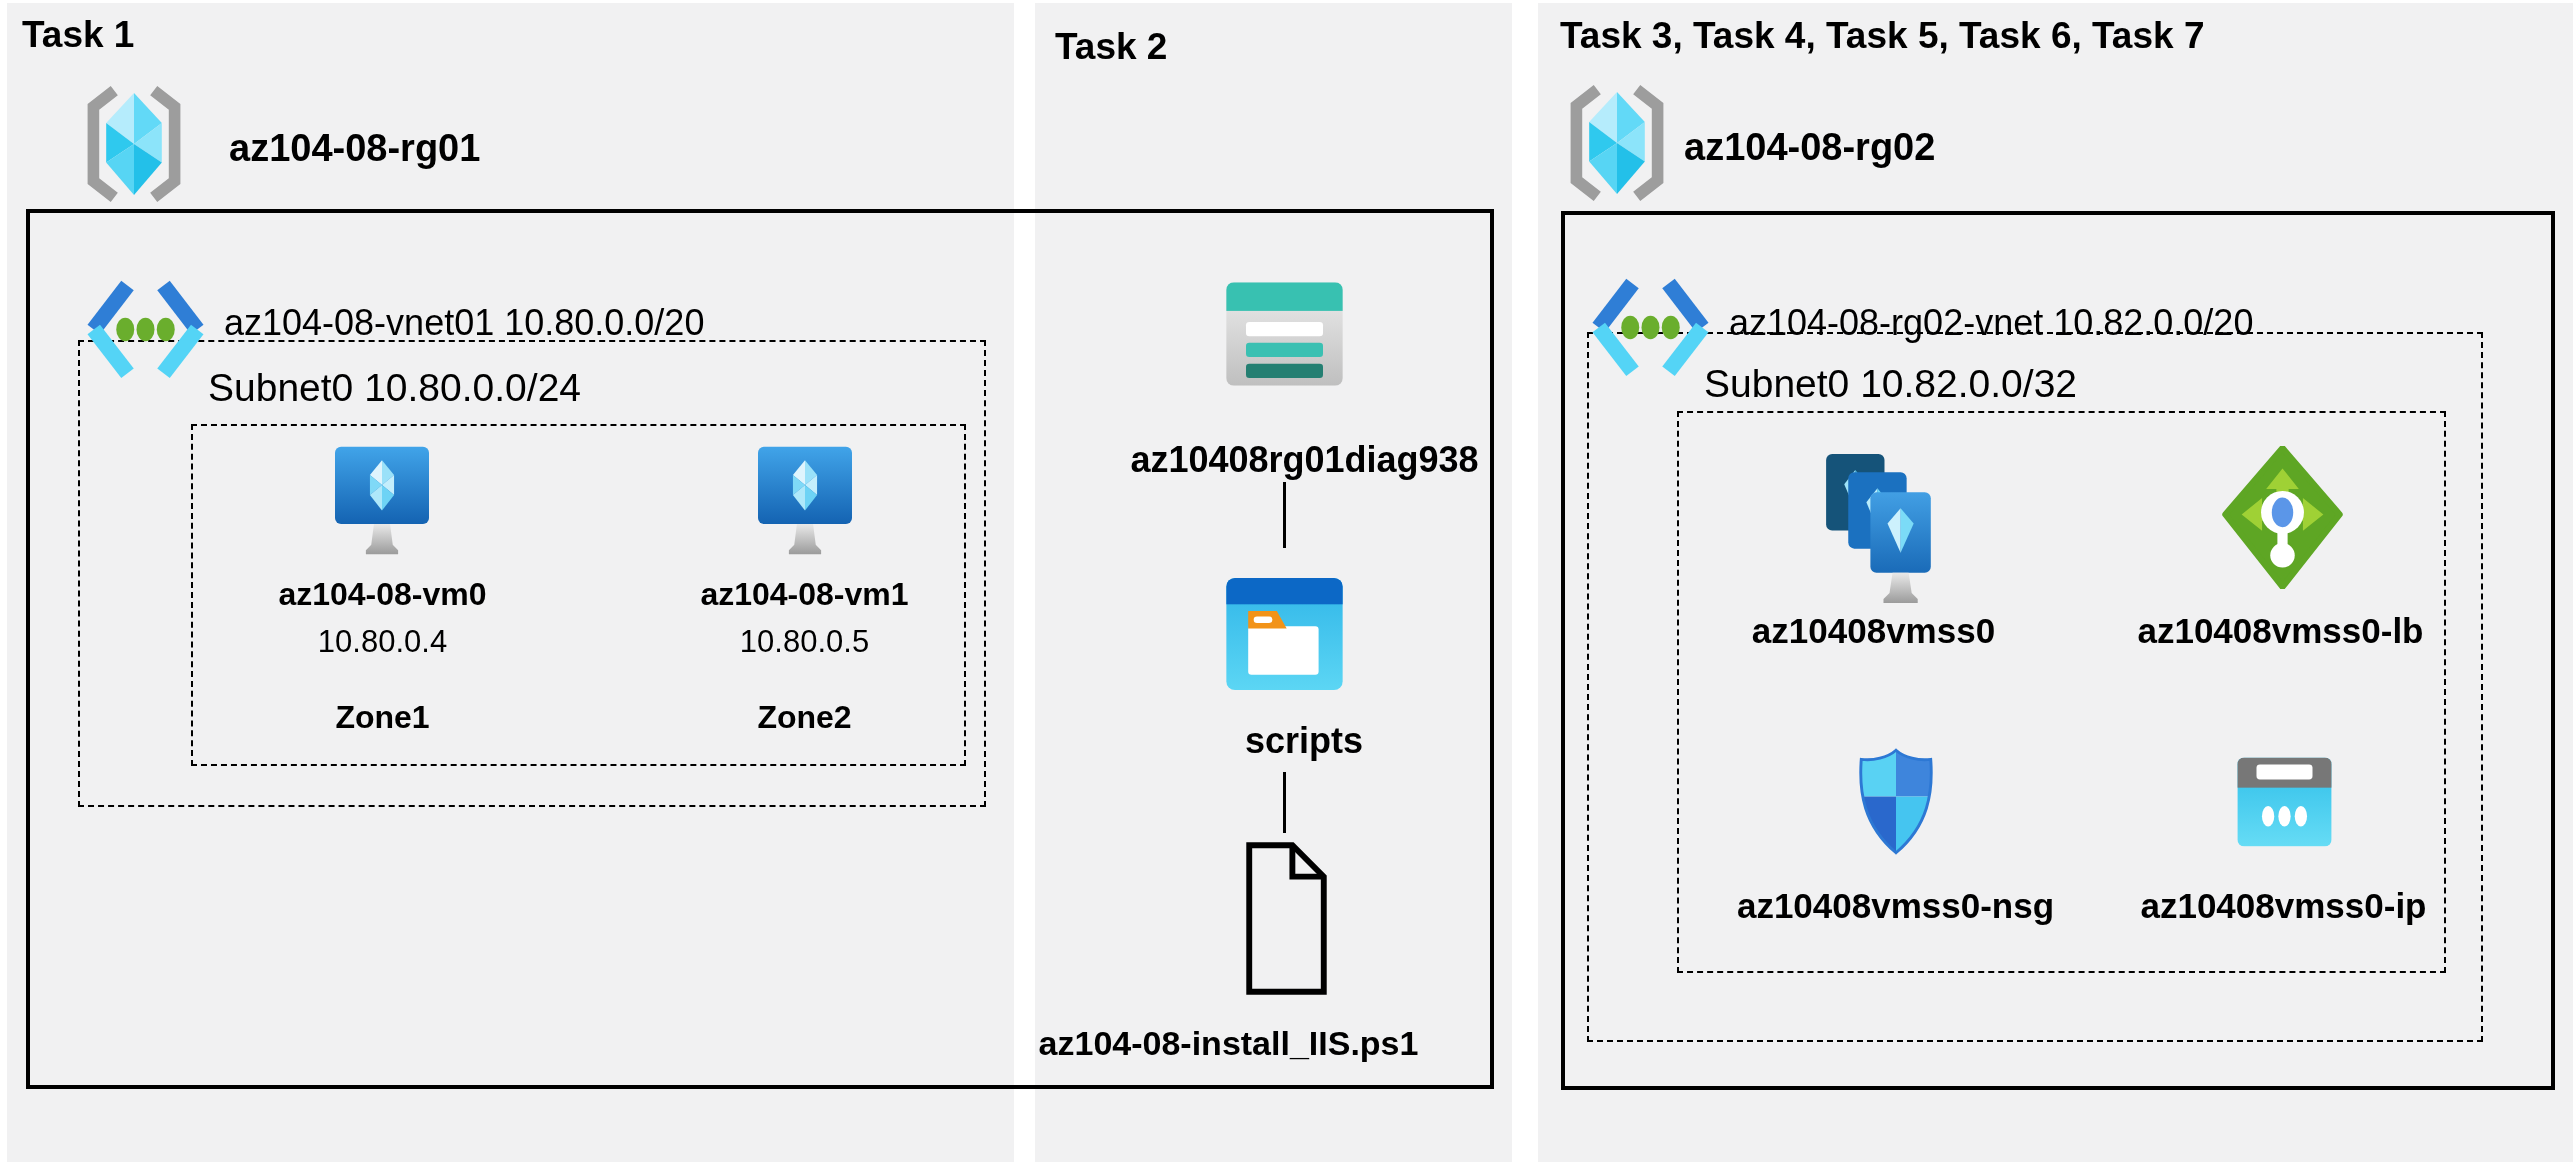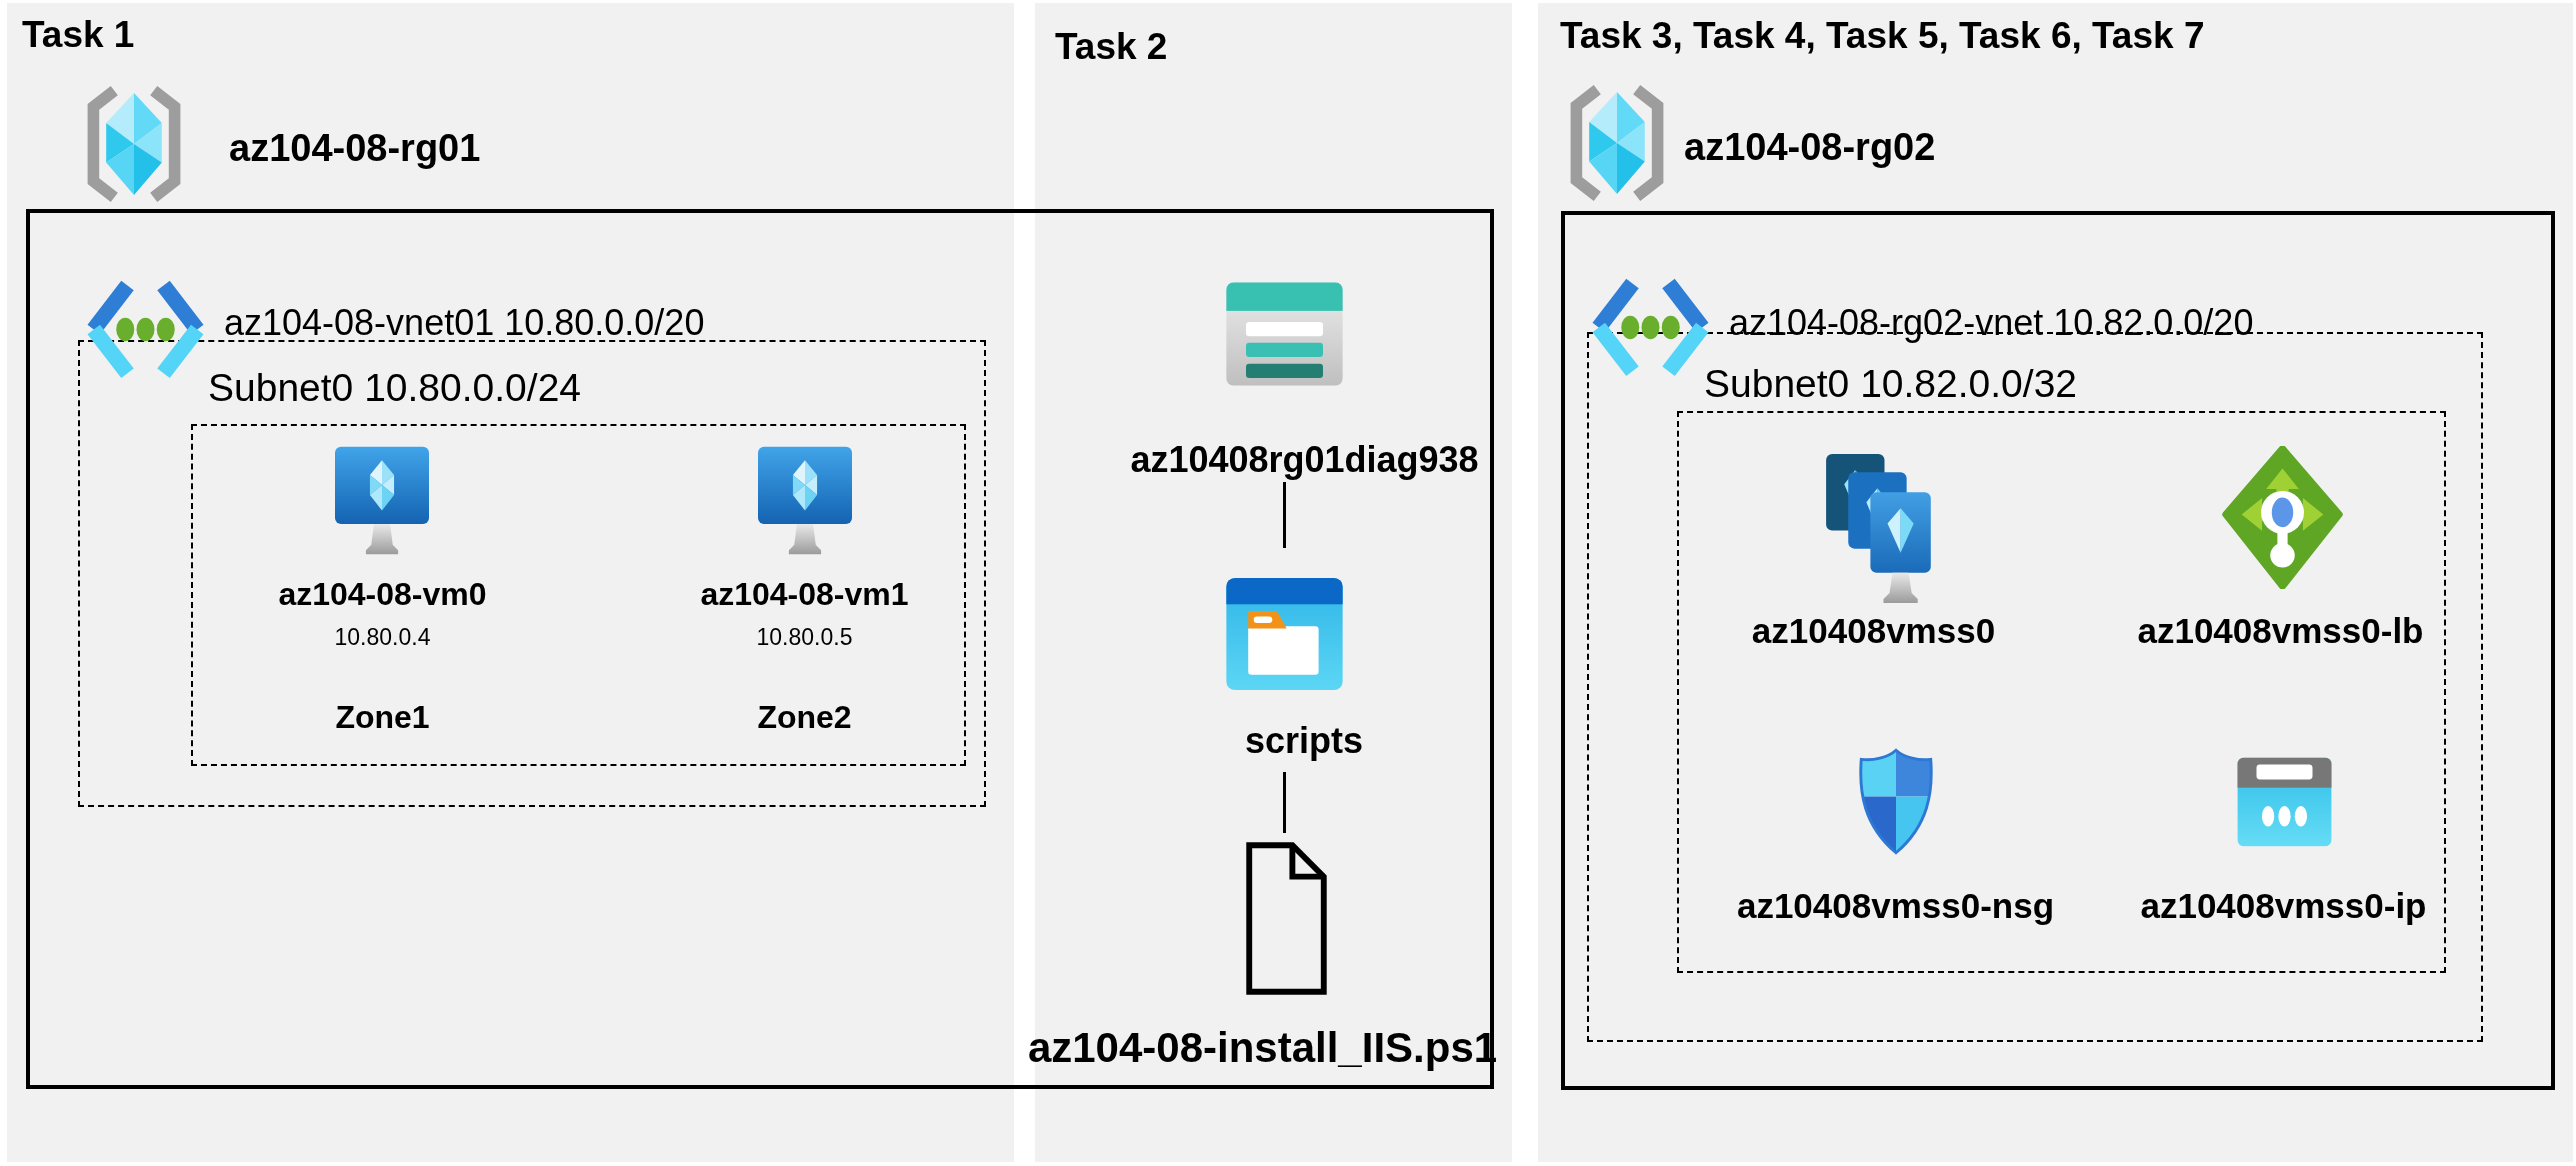--- a/index.html
+++ b/index.html
@@ -10,21 +10,21 @@
   .task-title{position:absolute;font-size:37px;font-weight:700;color:#000000;line-height:1.1;white-space:nowrap;}
   .solid-box{position:absolute;border:4px solid #000;box-sizing:border-box;background:transparent;}
   .dashed-box{position:absolute;border:2.7px dashed #000;box-sizing:border-box;background:transparent;}
   .lbl{position:absolute;white-space:nowrap;line-height:1.1;}
   .b{font-weight:400;}
   .center{text-align:center;}
   .rg-label{font-size:38px;font-weight:700;}
   .vnet-label{font-size:36px;}
   .subnet-label{font-size:39px;}
   .vm-name{font-size:32px;font-weight:700;}
-  .vm-ip{font-size:23px;}
+  .vm-ip{font-size:31px;}
   .vm-zone{font-size:32px;font-weight:700;}
   .t2-label{font-size:36px;font-weight:700;margin-left:20px;}
   .t3-label{font-size:35px;font-weight:700;}
   .connector{position:absolute;width:2.7px;background:#000;}
   svg{display:block;}
 </style>
 </head>
 <body>
 
 <svg width="0" height="0" style="position:absolute" aria-hidden="true">
@@ -158,21 +158,21 @@
   </g>
 </svg>
 <div class="lbl t2-label center" style="left:1149px;top:721px;width:270px;">scripts</div>
 
 <div class="connector" style="left:1283px;top:772px;height:61px;"></div>
 
 <svg class="abs" style="left:1244px;top:839px;" width="85" height="159" viewBox="0 0 130 240">
   <path d="M8 8 H74 L122 56 V232 H8 Z" fill="#F1F1F2" stroke="#000000" stroke-width="9" stroke-linejoin="miter"></path>
   <path d="M74 8 V56 H122" fill="none" stroke="#000000" stroke-width="9"></path>
 </svg>
-<div class="lbl t2-label center" style="left:1000px;top:1025px;width:485px;font-size:42px;">az104-08-install_IIS.ps1</div>
+<div class="lbl t2-label center" style="left:966px;top:1025px;width:485px;font-size:34px;">az104-08-install_IIS.ps1</div>
 
 <svg class="abs" style="left:1559px;top:85px;" width="116" height="116" viewBox="0 0 100 100">
   <path d="M33 4 L15 18 L15 82 L33 96" fill="none" stroke="#9D9D9D" stroke-width="10"></path>
   <path d="M67 4 L85 18 L85 82 L67 96" fill="none" stroke="#9D9D9D" stroke-width="10"></path>
   <polygon points="50,6 26,32 50,50" fill="#B5ECFC"></polygon>
   <polygon points="50,6 74,32 50,50" fill="#62D9F7"></polygon>
   <polygon points="26,32 50,50 26,66" fill="#2FC9EE"></polygon>
   <polygon points="74,32 50,50 74,66" fill="#8CE4FA"></polygon>
   <polygon points="26,66 50,50 50,94" fill="#57D5F4"></polygon>
   <polygon points="74,66 50,50 50,94" fill="#23C0E9"></polygon>

